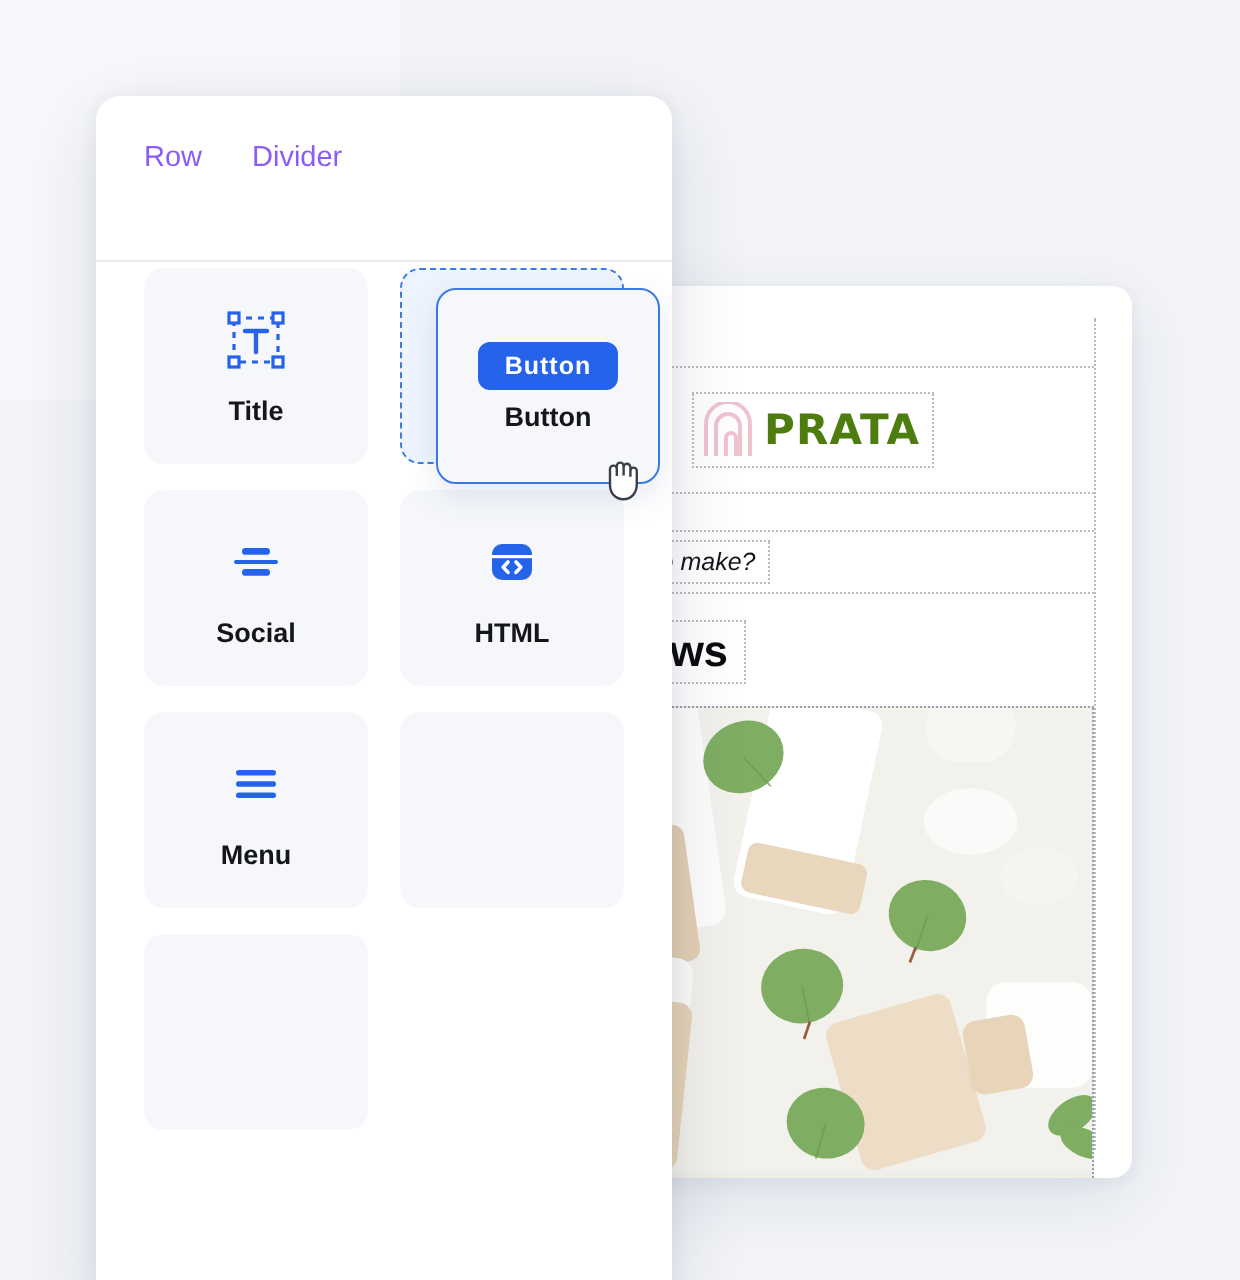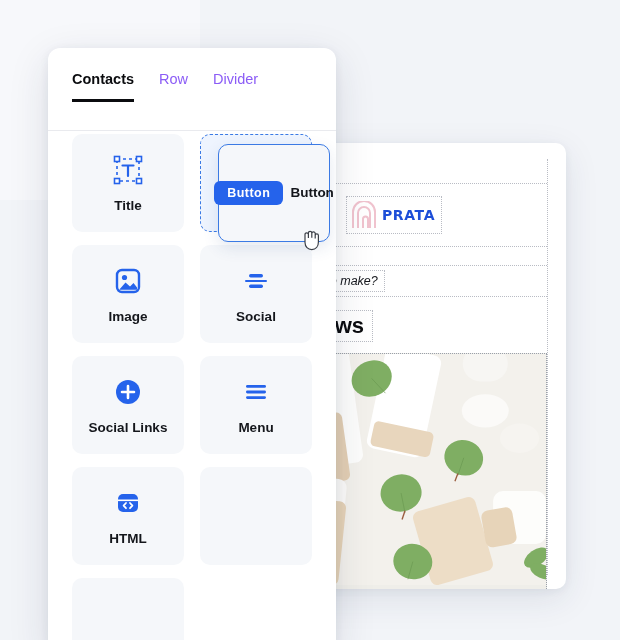--- a/index.html
+++ b/index.html
@@ -30,22 +30,22 @@
     position:absolute;left:0;top:24px;right:0;height:62px;
     border-top:1px dotted #b9bcc4;border-bottom:1px dotted #b9bcc4;
     display:flex;align-items:center;
   }
   .logo-box{
     margin-left:36px;display:flex;align-items:center;gap:5px;
     border:1px dotted #b9bcc4;padding:4px 6px 4px 4px;
   }
   .logo-mark{width:26px;height:28px;display:block;}
   .logo-word{
-    font-family:"DejaVu Sans", sans-serif;font-weight:bold;font-size:14px;
-    letter-spacing:.6px;color:#1d4ed8;line-height:1;
+    font-family:"DejaVu Sans", sans-serif;font-weight:bold;font-size:21px;
+    letter-spacing:.6px;color:#4d7c0f;line-height:1;
   }
   .pre-row{
     position:absolute;left:0;top:106px;right:0;height:30px;
     border-top:1px dotted #b9bcc4;border-bottom:1px dotted #b9bcc4;
     display:flex;align-items:center;
   }
   .pre-txt{
     border:1px dotted #b9bcc4;padding:3px 6px;margin-left:-56px;
     font-style:italic;font-size:12.5px;color:#15171c;white-space:nowrap;
   }
@@ -97,21 +97,21 @@
 
   
   .drag-slot{position:relative;}
   .drag-ghost{
     position:absolute;left:0;top:0;width:100%;height:98px;
     border:1px dashed #3b7ae4;border-radius:10px;background:#eef4fe;box-sizing:border-box;
   }
   .drag-card{
     position:absolute;left:18px;top:10px;width:100%;height:98px;
     background:#f5f7fa;border:1.5px solid #3b7ae4;border-radius:10px;box-sizing:border-box;
-    display:flex;flex-direction:row;align-items:center;justify-content:center;gap:7px;
+    display:flex;flex-direction:column;align-items:center;justify-content:center;gap:7px;
     box-shadow:0 6px 16px rgba(40,70,130,.12);
   }
   .pill{
     background:#2563eb;color:#fff;font-weight:bold;font-size:12.5px;letter-spacing:.5px;
     padding:6px 13px;border-radius:6px;line-height:1;
   }
   .grab-cursor{position:absolute;left:100%;top:100%;margin-left:-28px;margin-top:-14px;}
 </style>
 </head>
 <body>
@@ -176,21 +176,20 @@
         </g>
       </svg>
     </div>
 
   </div>
 </div>
 
 <div class="panel">
 
   <div class="tabs">
-    <div class="tab active">Contacts</div>
     <div class="tab">Row</div>
     <div class="tab">Divider</div>
   </div>
 
   <div class="grid">
 
     <div class="tile">
       <span class="tile-ico">
         <svg width="30" height="30" viewBox="0 0 30 30">
           <g stroke="#2563eb" stroke-width="1.6" fill="none">
@@ -215,71 +214,52 @@
         <span class="grab-cursor">
           <svg width="22" height="24" viewBox="0 0 22 24">
             <path d="M4 11 V7.5a1.7 1.7 0 0 1 3.4 0V11 M7.4 10.5V6a1.7 1.7 0 0 1 3.4 0v4.5
                      M10.8 10.8V6.6a1.7 1.7 0 0 1 3.4 0v4.4 M14.2 11.4V8.4a1.6 1.6 0 0 1 3.2 0V15
                      c0 4.4-2.6 7.6-6.7 7.6C7 22.6 4 19.8 4 15.6 V11" fill="#ffffff" stroke="#3b3f47" stroke-width="1.2" stroke-linejoin="round"></path>
           </svg>
         </span>
       </div>
     </div>
 
-    <div class="tile">
-      <span class="tile-ico">
-        <svg width="30" height="30" viewBox="0 0 30 30">
-          <rect x="4" y="4" width="22" height="22" rx="5" fill="none" stroke="#2563eb" stroke-width="2.4"></rect>
-          <circle cx="11.5" cy="11.5" r="2.6" fill="#2563eb"></circle>
-          <path d="M6.2 23.8 L12.5 16.5 L17 20.5 L20.5 17 L24 21.5 V23.8 Z" fill="#2563eb"></path>
-        </svg>
-      </span>
-      <span class="tile-label">Image</span>
-    </div>
 
     <div class="tile">
       <span class="tile-ico">
         <svg width="30" height="30" viewBox="0 0 30 30">
           <rect x="8" y="8" width="14" height="3.4" rx="1.7" fill="#2563eb"></rect>
           <rect x="4" y="14" width="22" height="2" rx="1" fill="#2563eb"></rect>
           <rect x="8" y="18.5" width="14" height="3.4" rx="1.7" fill="#2563eb"></rect>
         </svg>
       </span>
       <span class="tile-label">Social</span>
     </div>
 
-    <div class="tile">
-      <span class="tile-ico">
-        <svg width="30" height="30" viewBox="0 0 30 30">
-          <circle cx="15" cy="15" r="12" fill="#2563eb"></circle>
-          <path d="M15 9 V21 M9 15 H21" stroke="#fff" stroke-width="2.6" stroke-linecap="round"></path>
-        </svg>
-      </span>
-      <span class="tile-label">Social Links</span>
+
+    <div class="tile">
+      <span class="tile-ico">
+        <svg width="30" height="30" viewBox="0 0 30 30">
+          <rect x="5" y="6" width="20" height="18" rx="5" fill="#2563eb"></rect>
+          <rect x="5" y="11.5" width="20" height="1.6" fill="#ffffff"></rect>
+          <path d="M13 15 L10.6 17.6 L13 20.2 M17 15 L19.4 17.6 L17 20.2" stroke="#fff" stroke-width="1.8" fill="none" stroke-linecap="round" stroke-linejoin="round"></path>
+        </svg>
+      </span>
+      <span class="tile-label">HTML</span>
     </div>
 
     <div class="tile">
       <span class="tile-ico">
         <svg width="30" height="30" viewBox="0 0 30 30">
           <rect x="5" y="8" width="20" height="2.8" rx="1.4" fill="#2563eb"></rect>
           <rect x="5" y="13.6" width="20" height="2.8" rx="1.4" fill="#2563eb"></rect>
           <rect x="5" y="19.2" width="20" height="2.8" rx="1.4" fill="#2563eb"></rect>
         </svg>
       </span>
       <span class="tile-label">Menu</span>
     </div>
 
-    <div class="tile">
-      <span class="tile-ico">
-        <svg width="30" height="30" viewBox="0 0 30 30">
-          <rect x="5" y="6" width="20" height="18" rx="5" fill="#2563eb"></rect>
-          <rect x="5" y="11.5" width="20" height="1.6" fill="#ffffff"></rect>
-          <path d="M13 15 L10.6 17.6 L13 20.2 M17 15 L19.4 17.6 L17 20.2" stroke="#fff" stroke-width="1.8" fill="none" stroke-linecap="round" stroke-linejoin="round"></path>
-        </svg>
-      </span>
-      <span class="tile-label">HTML</span>
-    </div>
-
     <div class="tile"></div>
     <div class="tile"></div>
 
   </div>
 </div>
 
 </body></html>

